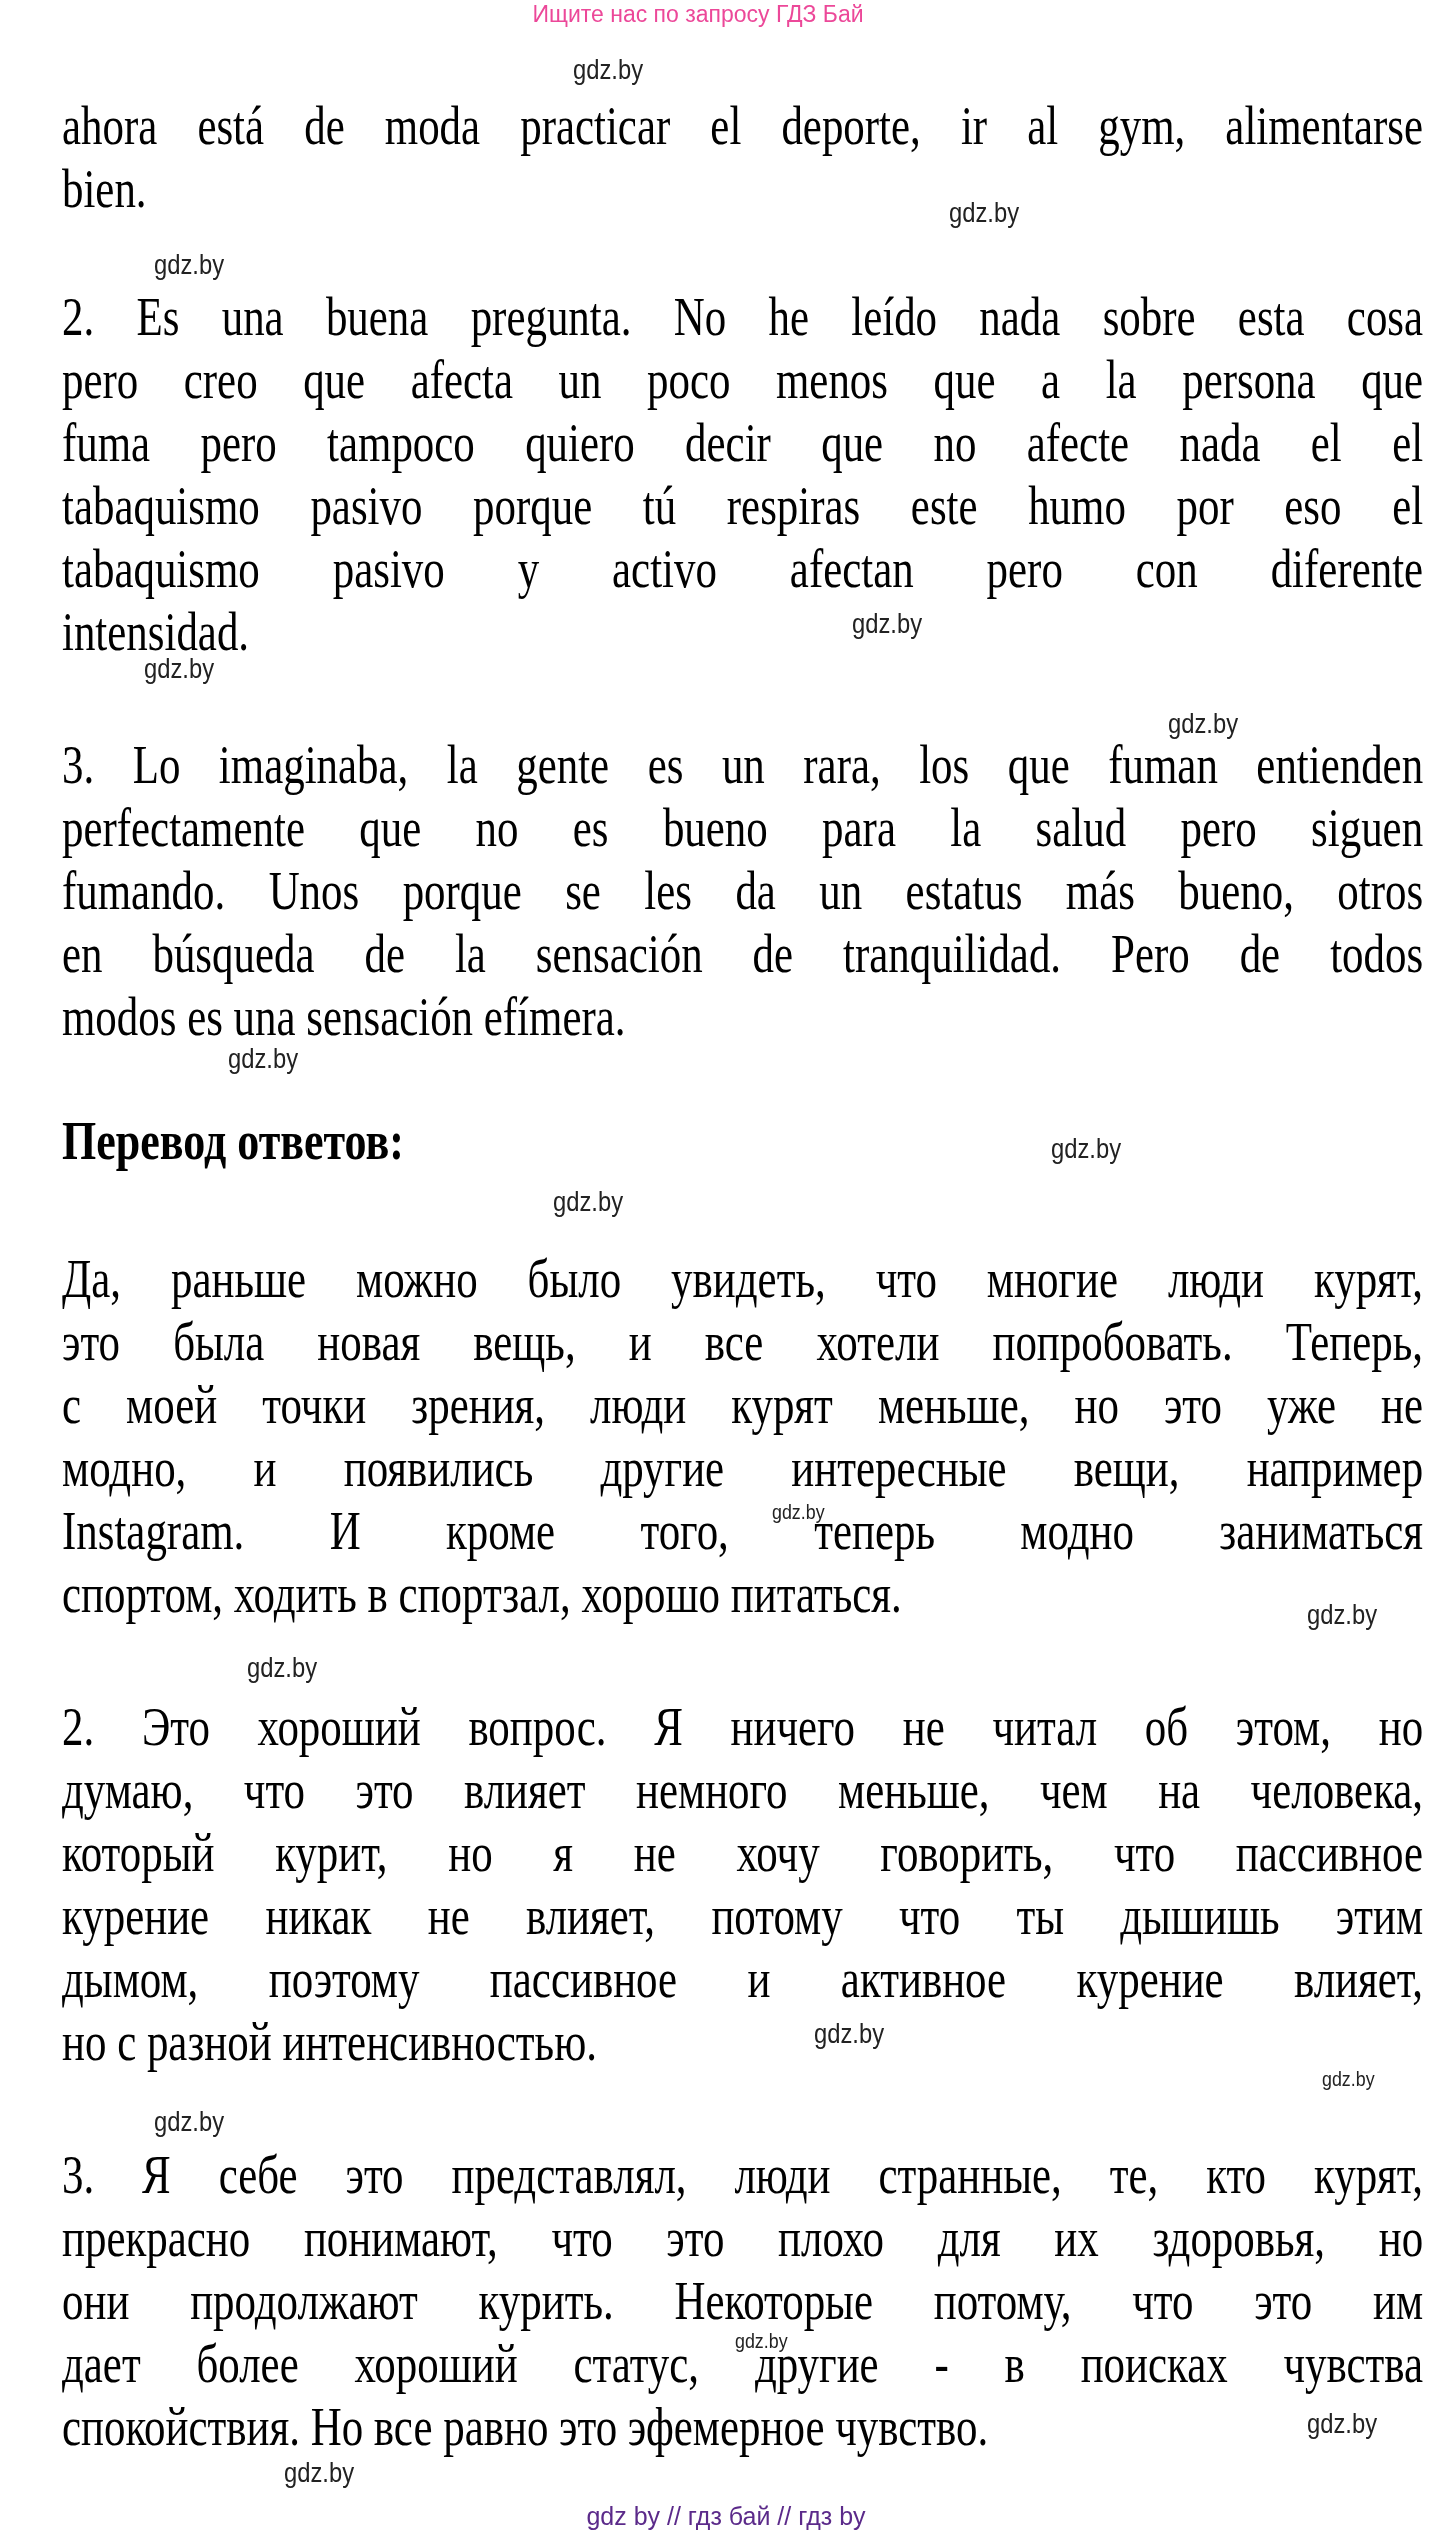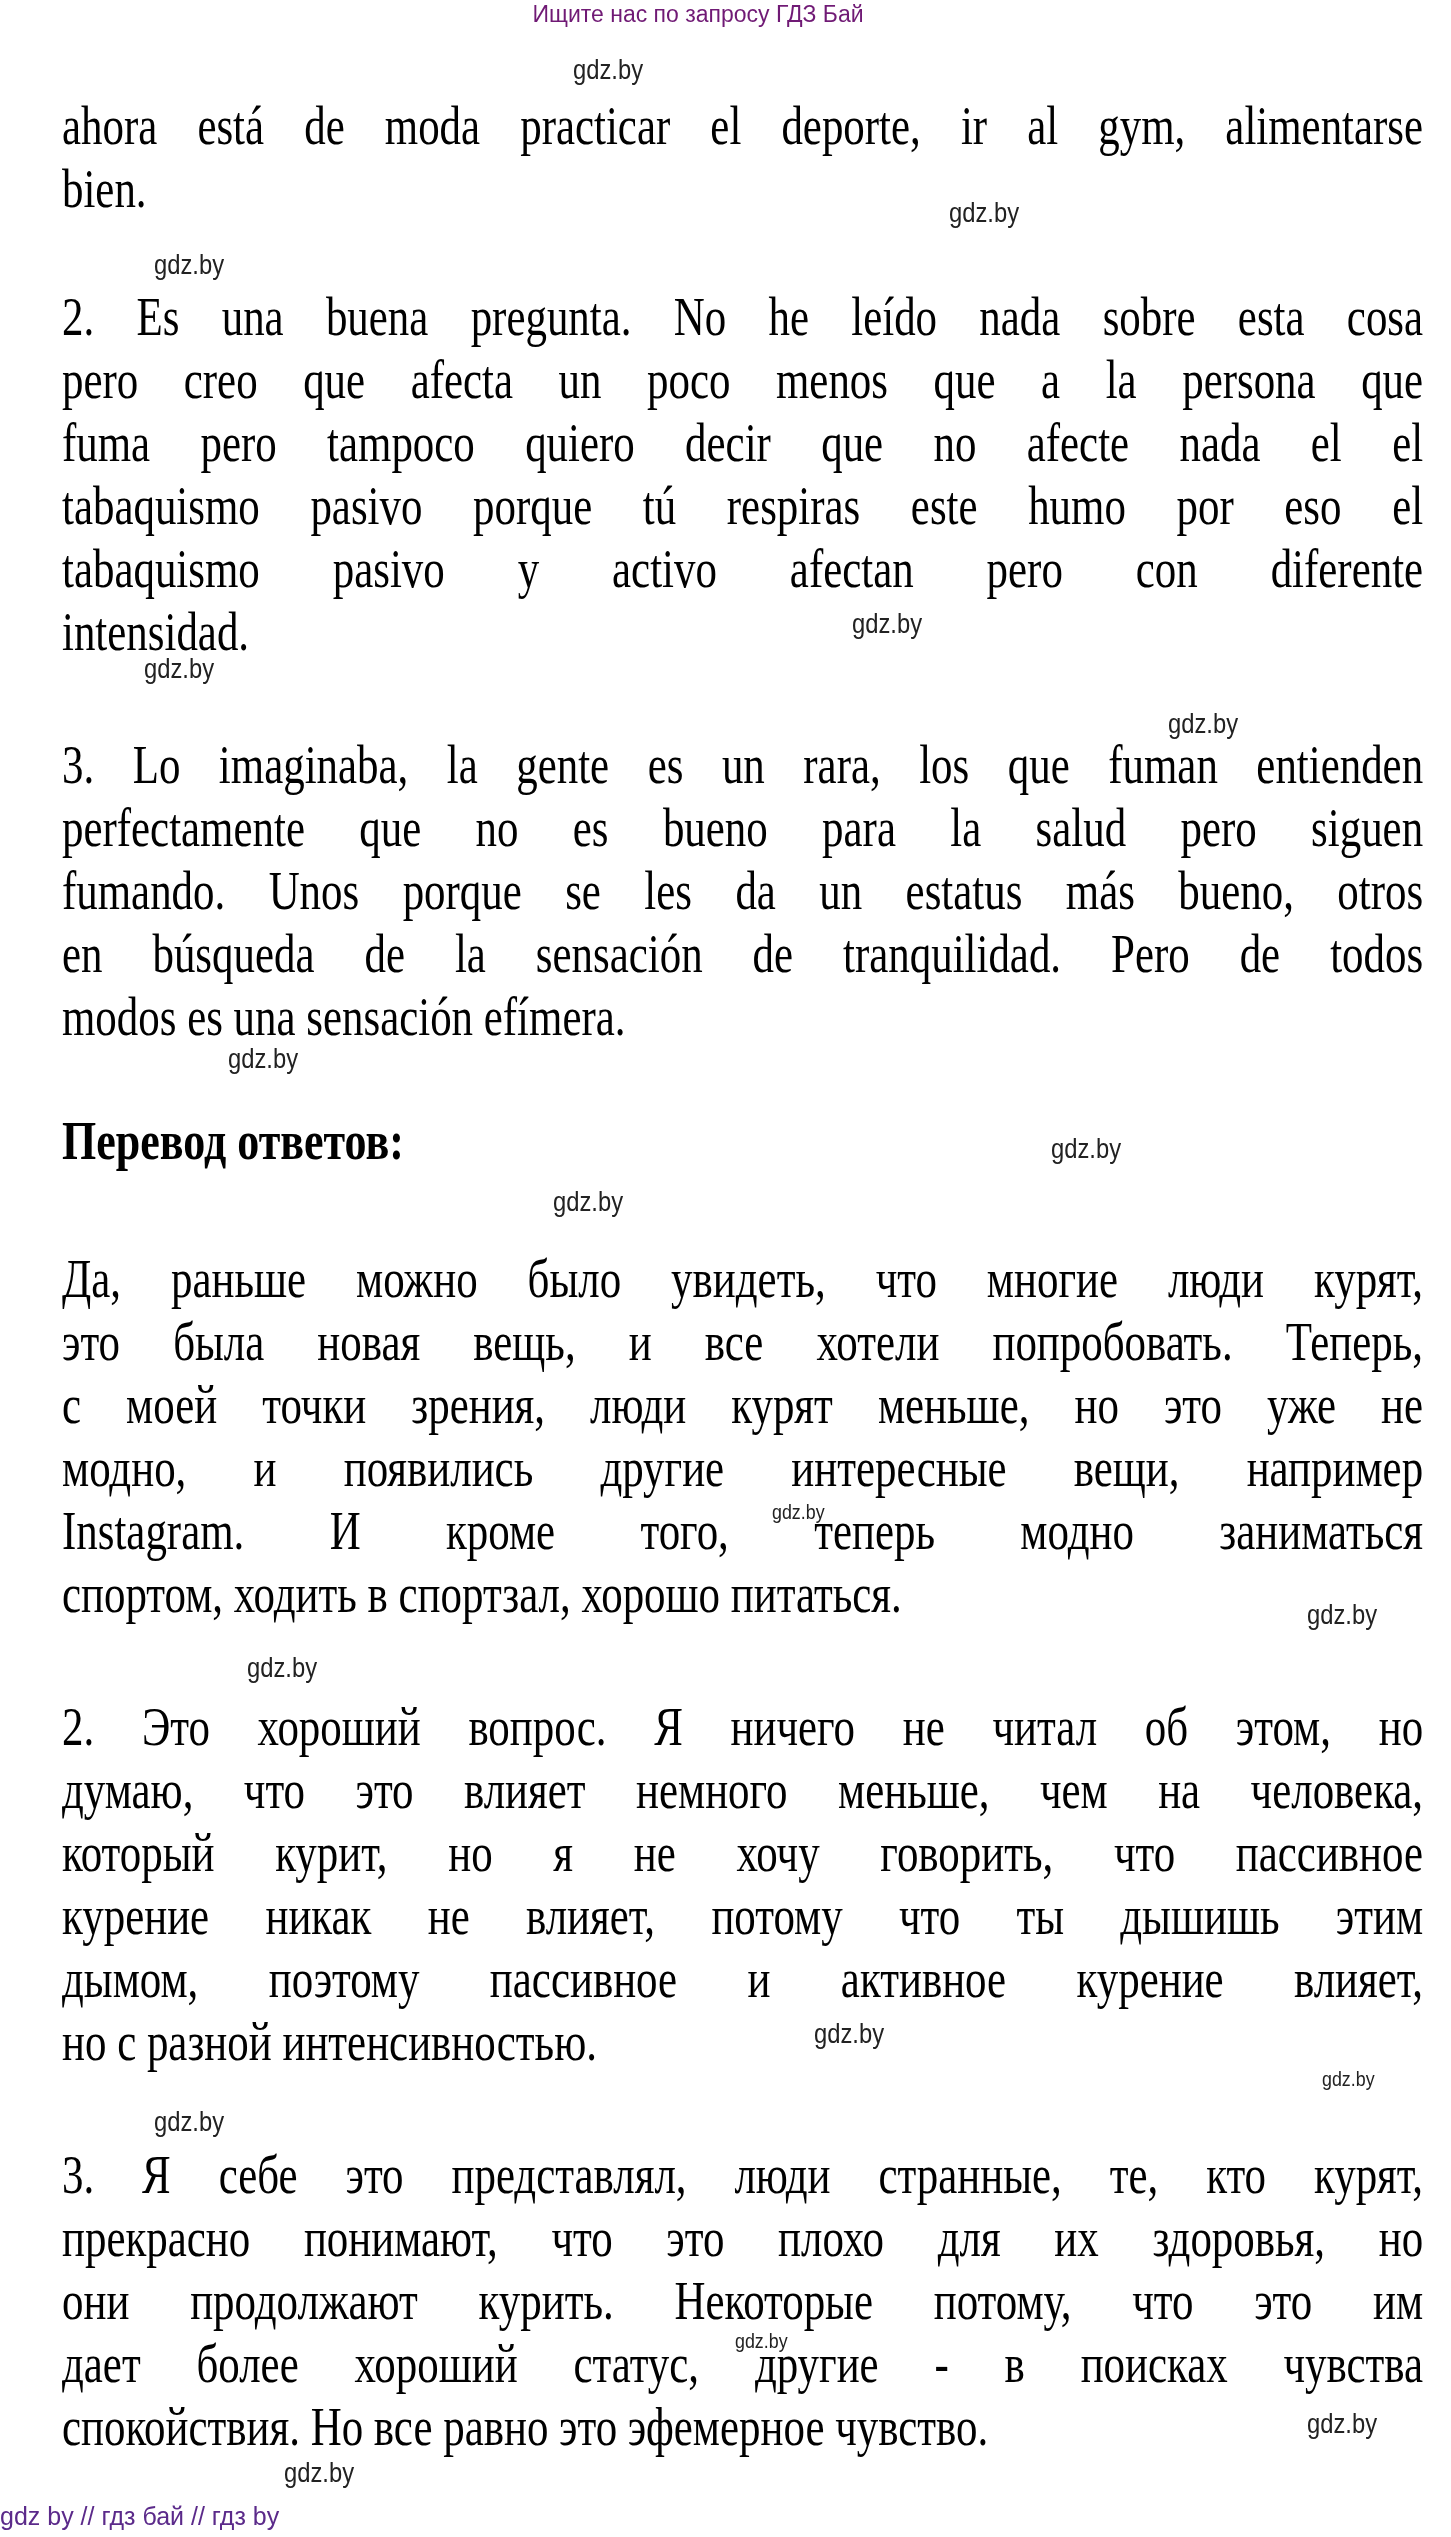--- a/index.html
+++ b/index.html
@@ -1,20 +1,20 @@
 <!DOCTYPE html>
 <html><head>
 <meta charset="utf-8">
 <style>
   html, body { margin:0; padding:0; background:#ffffff; }
   body { width:1452px; height:2538px; position:relative; overflow:hidden; }
   .top-banner {
     position:absolute; left:0; top:0; width:1396px; text-align:center;
     font-family:"Liberation Sans", sans-serif; font-size:23px; line-height:29px;
-    color:#701a75;
+    color:#ec4899;
   }
   .wm {
     position:absolute; font-family:"Liberation Sans", sans-serif;
     font-size:28px; color:#222222; line-height:29px;
     transform:scaleX(0.85); transform-origin:left top; white-space:nowrap;
   }
   .wm.small { font-size:21px; }
   .block {
     position:absolute; left:62px; width:1745px;
     transform:scaleX(0.78); transform-origin:left top;
@@ -24,21 +24,21 @@
     height:63px; line-height:63px; white-space:nowrap;
     text-align:justify; text-align-last:justify;
   }
   .line.last { text-align-last:left; }
   .heading {
     position:absolute; left:62px; top:1109px;
     font-family:"Liberation Serif", serif; font-weight:bold; font-size:55px;
     line-height:63px; transform:scaleX(0.8); transform-origin:left top; white-space:nowrap; color:#000;
   }
   .footer {
-    position:absolute; left:0; top:2502px; width:1452px; 
+    position:absolute; left:0; top:2502px; width:1452px; text-align:center;
     font-family:"Liberation Sans", sans-serif; font-size:25px; color:#5b2a8a;
   }
 </style>
 </head>
 <body>
 
 <div class="top-banner">Ищите нас по запросу ГДЗ Бай</div>
 
 <div class="wm" style="left:573px;top:55px">gdz.by</div>
 <div class="wm" style="left:949px;top:198px">gdz.by</div>

